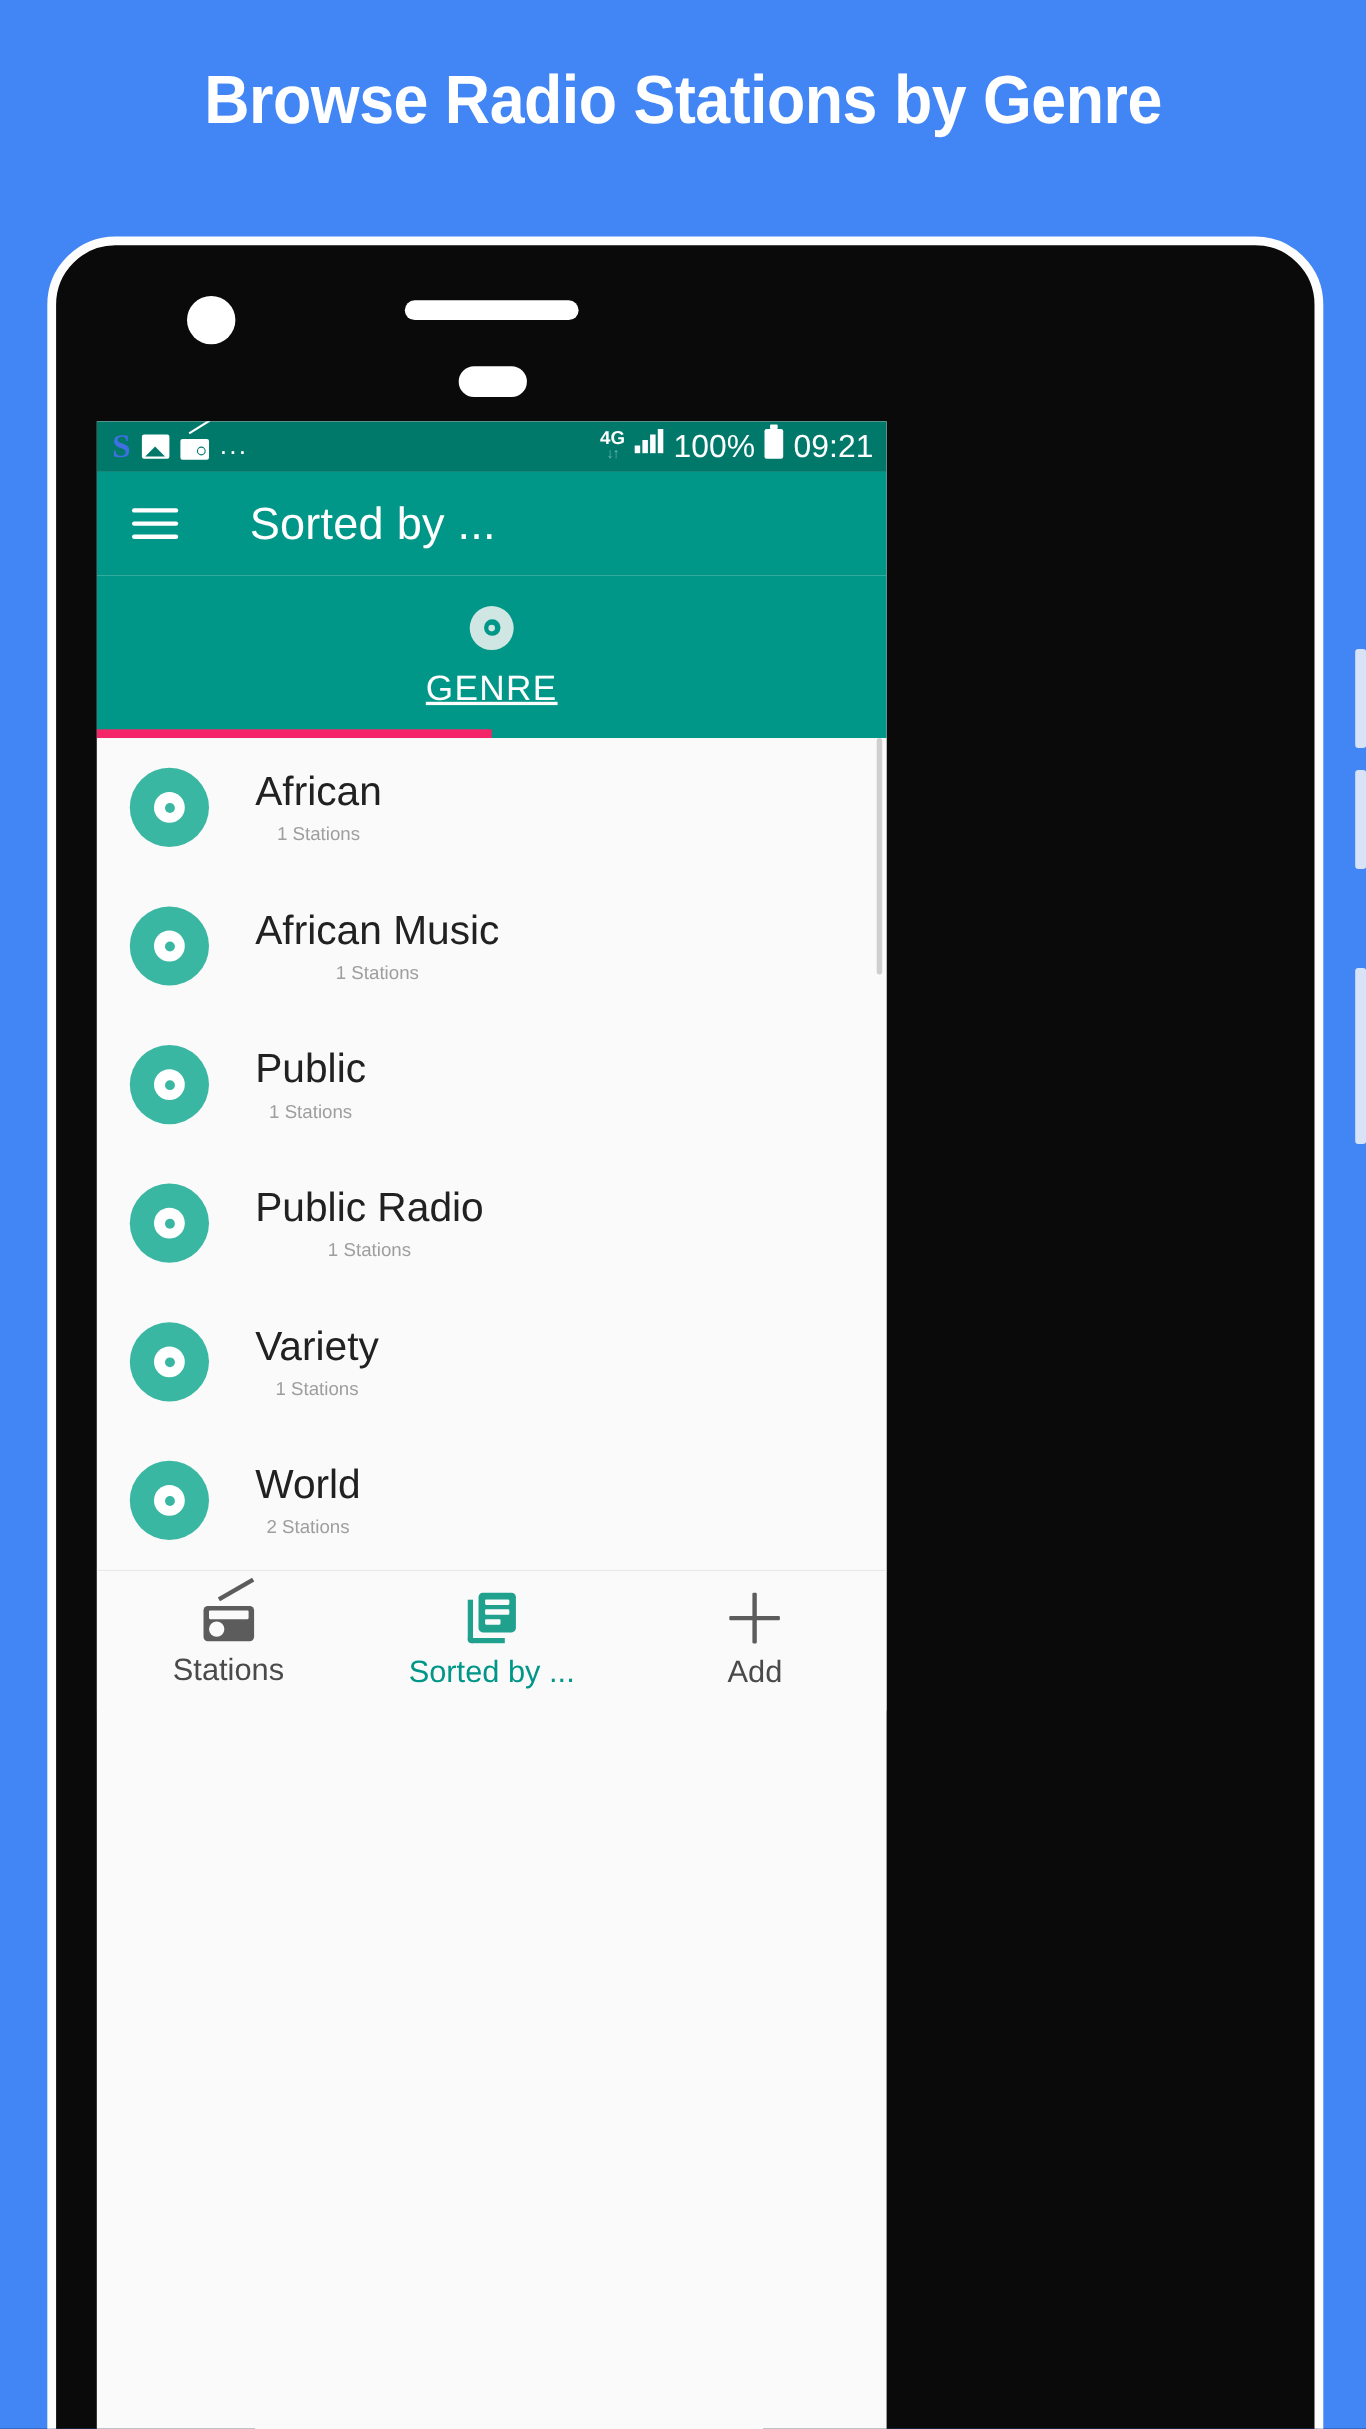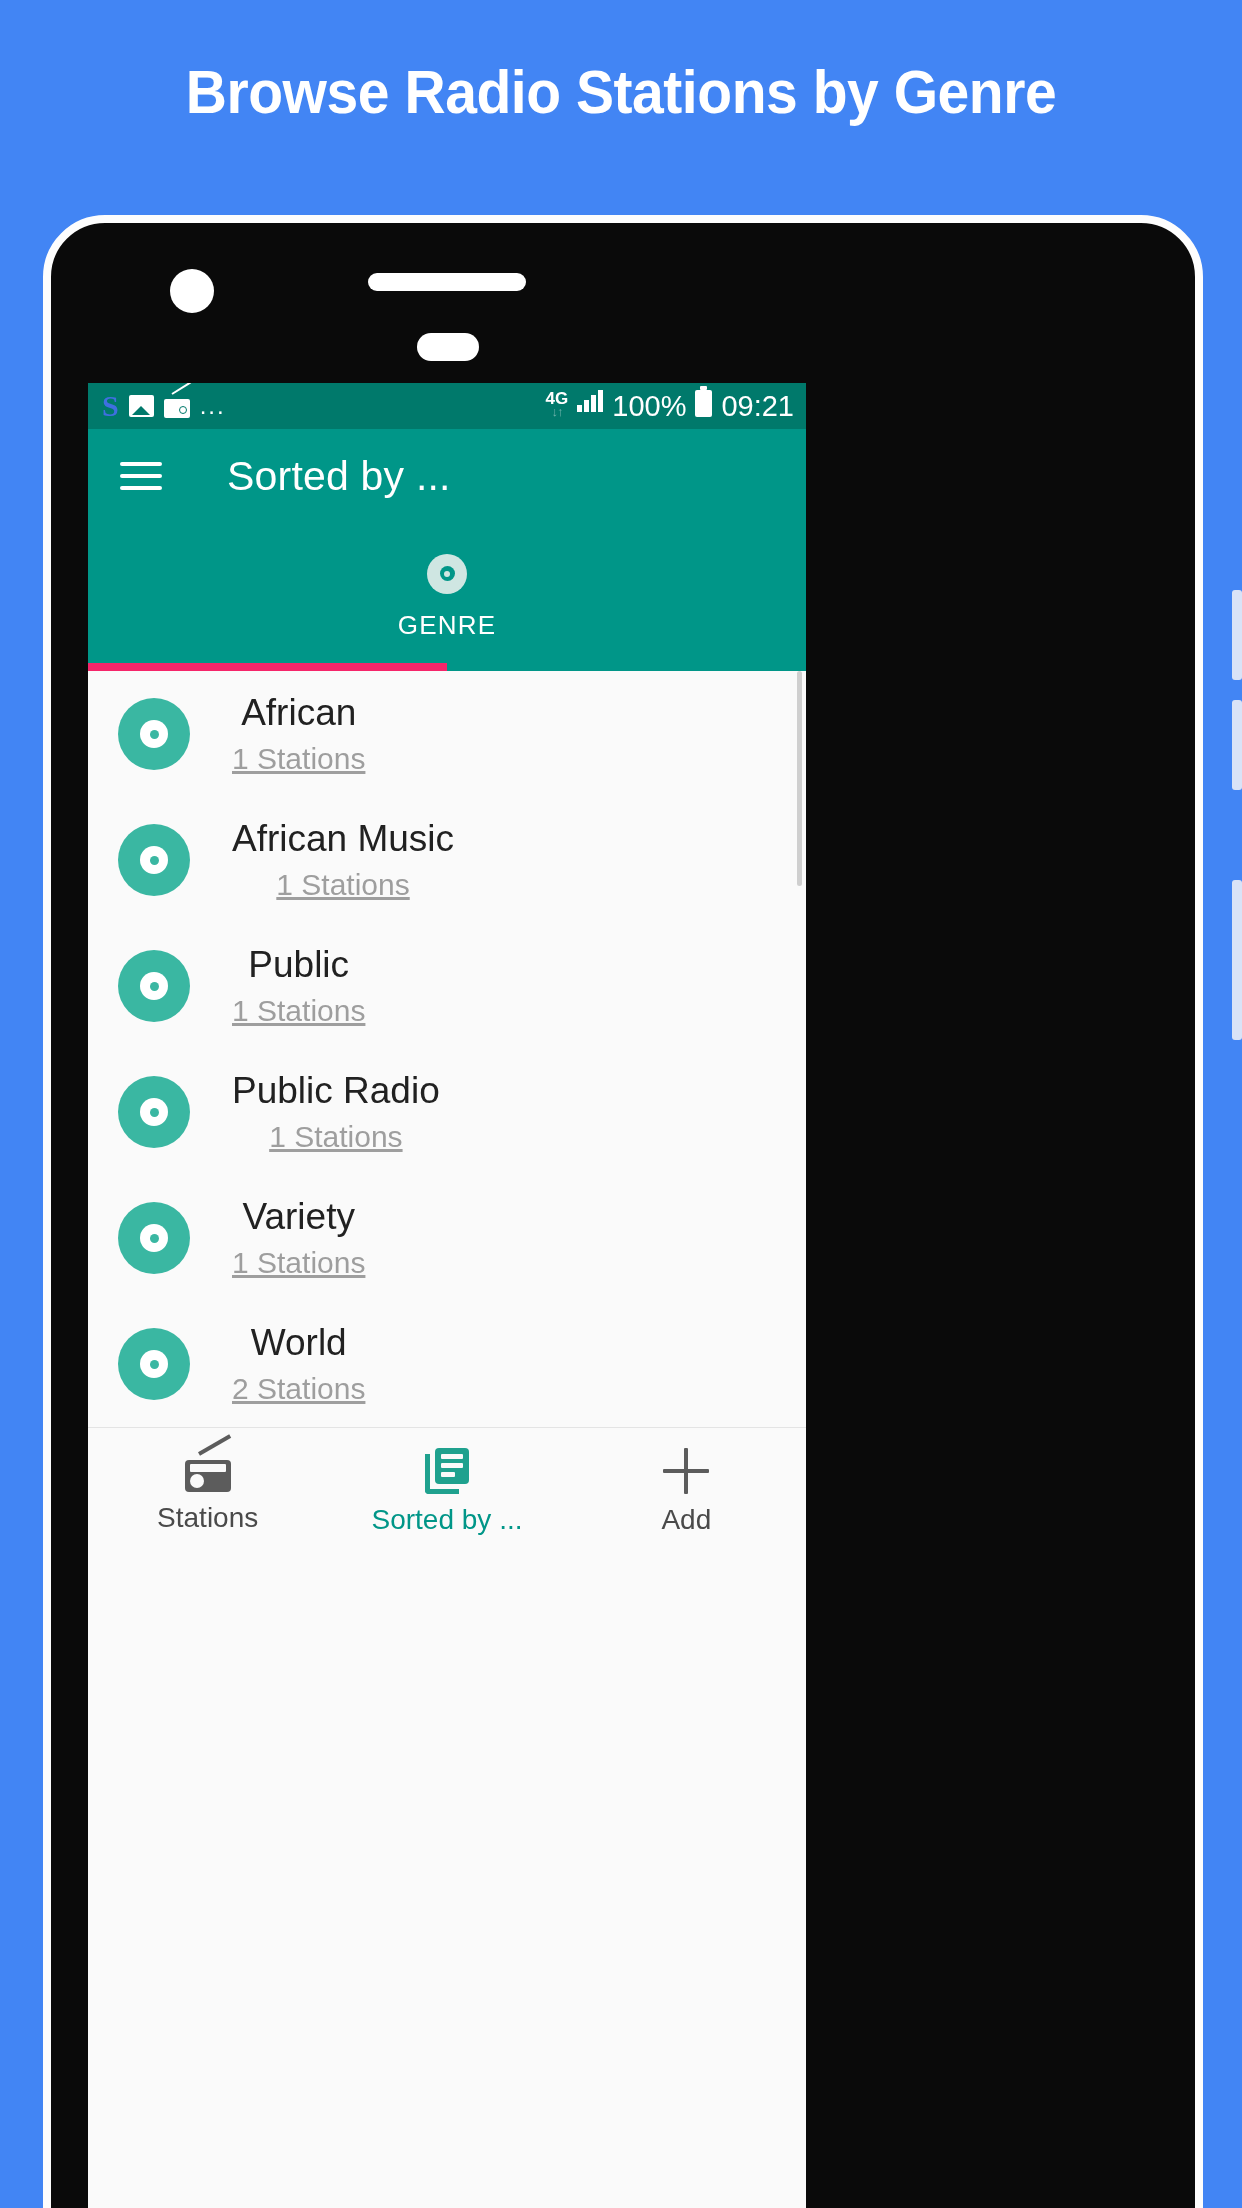--- a/index.html
+++ b/index.html
@@ -207,23 +207,24 @@
   .tab {
     flex: 1;
     display: flex;
     flex-direction: column;
     align-items: center;
     justify-content: center;
     gap: 16px;
     cursor: pointer;
   }
   .tab-label {
-    font-size: 26px;
+    font-size: 32px;
     letter-spacing: 1.2px;
     color: rgba(255,255,255,0.72);
+    text-decoration: underline;
   }
   .tab.active .tab-label { color: #ffffff; }
 
   .disc-tab {
     width: 40px; height: 40px;
     border-radius: 50%;
     background: #cfe6e2;
     display: flex; align-items: center; justify-content: center;
   }
   .disc-tab .hole {
@@ -288,21 +289,21 @@
     width: 28px; height: 28px;
     border-radius: 50%;
     background: #ffffff;
     display:flex; align-items:center; justify-content:center;
   }
   .disc .ring::after {
     content:""; width:9px; height:9px; border-radius:50%; background:#3ab7a2;
   }
   .item-text { margin-left: 42px; }
   .item-title { font-size: 37px; color: #212121; line-height: 1.16; }
-  .item-sub { font-size: 30px; color: #9e9e9e; margin-top: 7px; text-decoration: underline; }
+  .item-sub { font-size: 17px; color: #9e9e9e; margin-top: 7px; }
 
   .scroll-track {
     position: absolute;
     right: 2px;
     top: 0;
     width: 5px;
     height: 100%;
   }
   .scroll-thumb {
     position: absolute;

